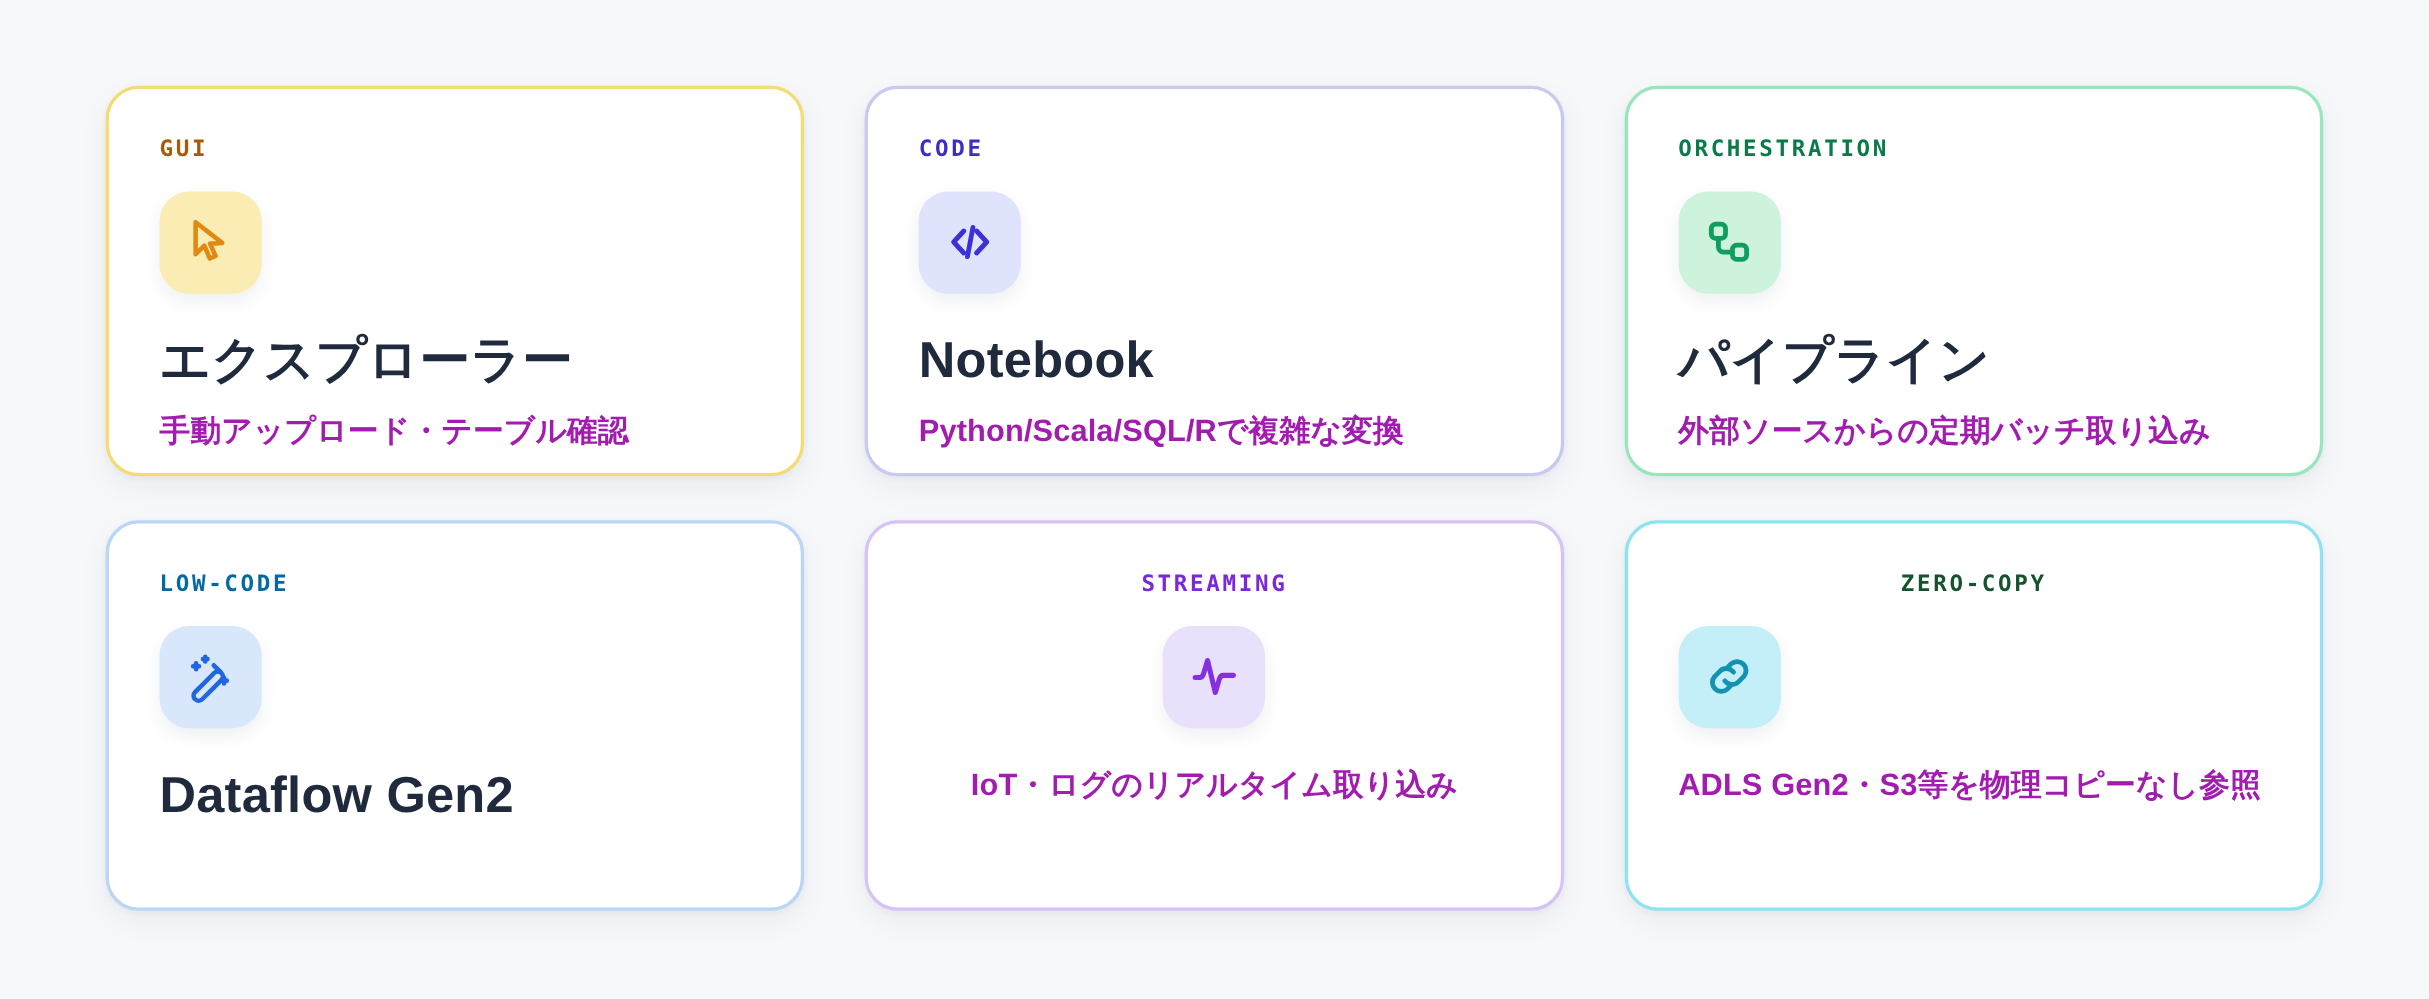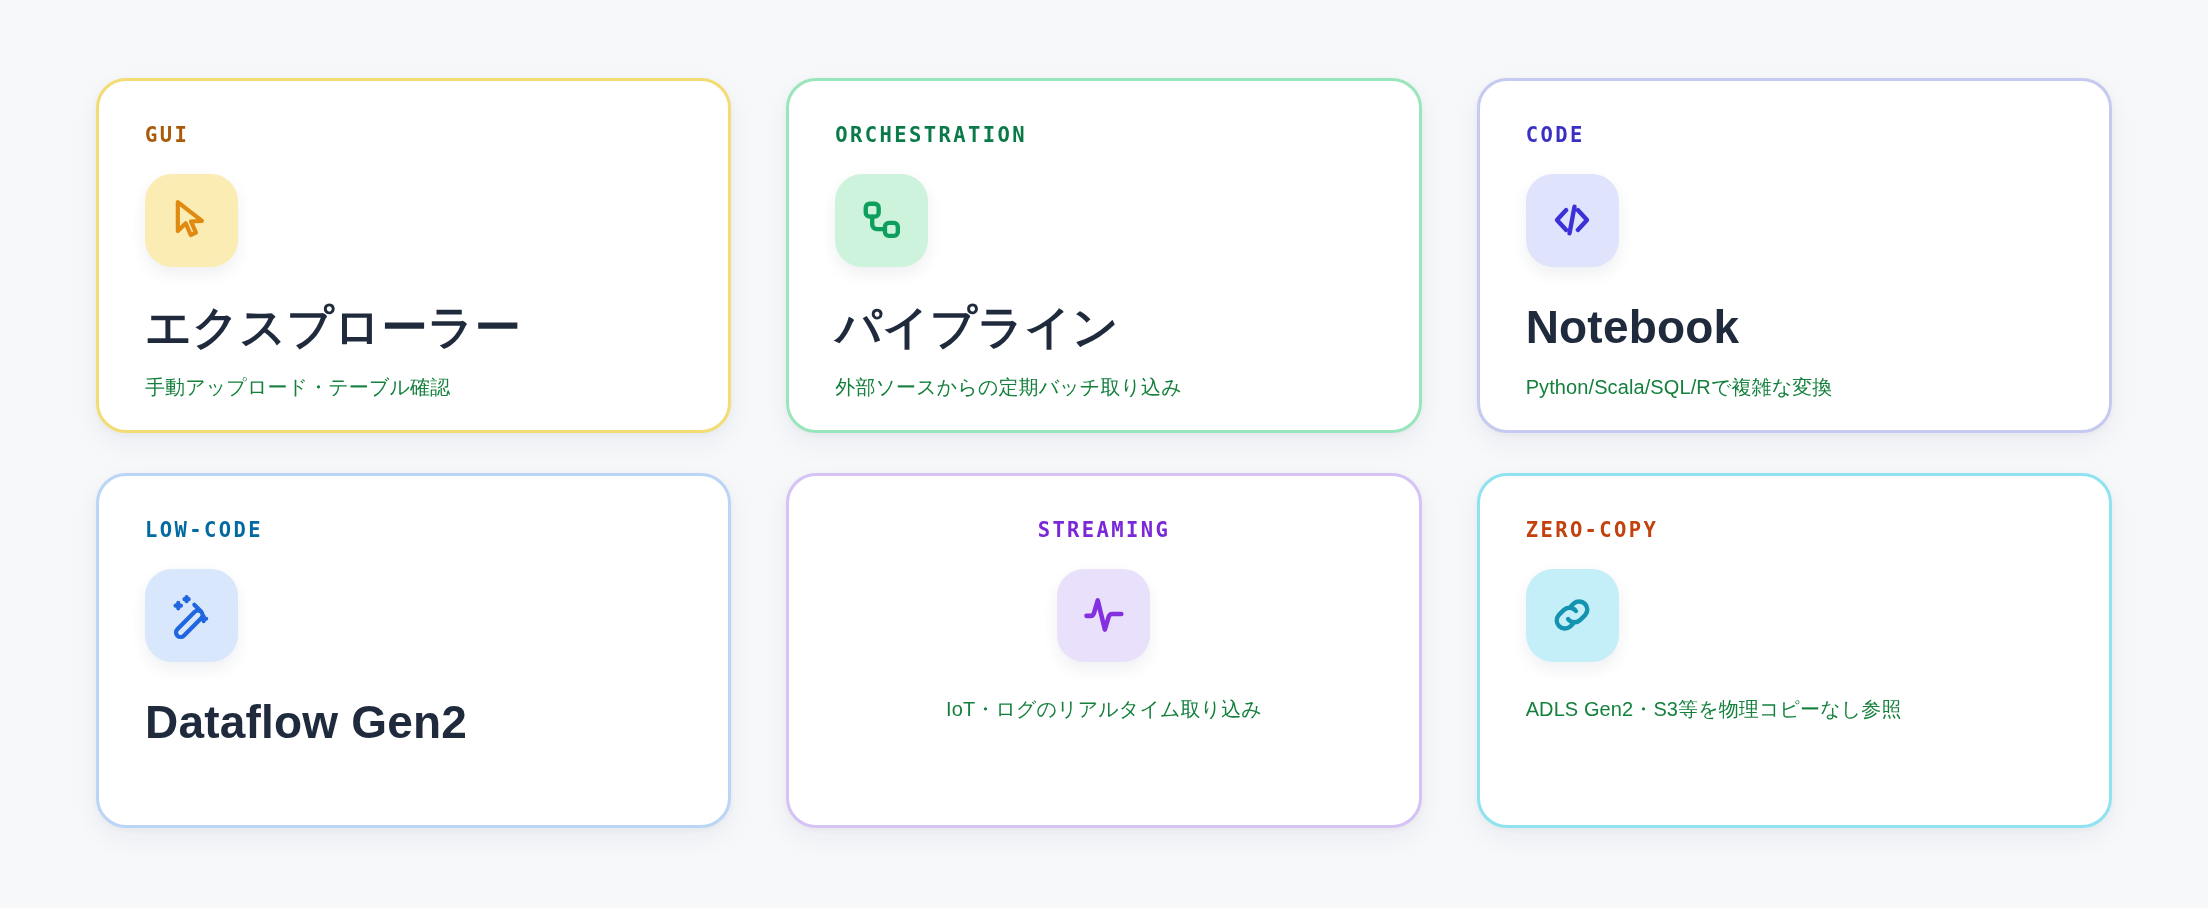--- a/index.html
+++ b/index.html
@@ -72,23 +72,23 @@
   .card-title {
     font-size: 46px;
     font-weight: 700;
     color: #1f2a3d;
     line-height: 1.15;
     letter-spacing: 0.2px;
     margin-bottom: 21px;
   }
 
   .card-desc {
-    font-size: 20px;
-    font-weight: 400;
-    color: #15803d;
+    font-size: 28px;
+    font-weight: 700;
+    color: #a21caf;
     line-height: 1.3;
     letter-spacing: 0.1px;
   }
 
   
   .card.gui          { border-color: #f3dc74; }
   .card.gui .kicker  { color: #a85a09; }
   .tile.gui          { background: #fbecb4; }
 
   .card.code          { border-color: #c6c9f0; }
@@ -101,64 +101,64 @@
 
   .card.lowcode          { border-color: #bad5f6; }
   .card.lowcode .kicker  { color: #0369a1; }
   .tile.lowcode          { background: #d8e7fb; }
 
   .card.streaming          { border-color: #d5c3f5; align-items: center; }
   .card.streaming .kicker  { color: #7b28d9; }
   .tile.streaming          { background: #e9e0fb; }
 
   .card.zerocopy          { border-color: #8fe3f0; }
-  .card.zerocopy .kicker  { color: #c2410c; }
+  .card.zerocopy .kicker  { color: #14532d; text-align: center; }
   .tile.zerocopy          { background: #c4eff8; }
 </style>
 </head>
 <body>
 
 <div class="board">
   <div class="grid">
 
     <div class="card gui">
       <div class="kicker">GUI</div>
       <div class="icon-tile tile gui">
         <svg width="50" height="50" viewBox="0 0 24 24" fill="none" stroke="#e08a12" stroke-width="2" stroke-linecap="round" stroke-linejoin="round">
           <path d="M5.2 3.4 L5.2 17.3 L9.0 13.6 L11.4 19.2 L13.9 18.1 L11.5 12.7 L16.8 12.4 Z"></path>
         </svg>
       </div>
       <div class="card-title">エクスプローラー</div>
       <div class="card-desc">手動アップロード・テーブル確認</div>
     </div>
 
+    <div class="card code">
+      <div class="kicker">CODE</div>
+      <div class="icon-tile tile code">
+        <svg width="50" height="50" viewBox="0 0 24 24" fill="none" stroke="#3b31d6" stroke-width="2.1" stroke-linecap="round" stroke-linejoin="round">
+          <polyline points="9.2,7.2 4.8,12 9.2,16.8"></polyline>
+          <polyline points="14.8,7.2 19.2,12 14.8,16.8"></polyline>
+          <line x1="13.2" y1="5.6" x2="10.8" y2="18.4"></line>
+        </svg>
+      </div>
+      <div class="card-title">Notebook</div>
+      <div class="card-desc">Python/Scala/SQL/Rで複雑な変換</div>
+    </div>
+
     <div class="card orch">
       <div class="kicker">ORCHESTRATION</div>
       <div class="icon-tile tile orch">
         <svg width="50" height="50" viewBox="0 0 24 24" fill="none" stroke="#0e9f5e" stroke-width="2.1" stroke-linecap="round" stroke-linejoin="round">
           <rect x="4.2" y="4.2" width="6.2" height="6.2" rx="1.9"></rect>
           <rect x="13.4" y="13.4" width="6.2" height="6.2" rx="1.9"></rect>
           <path d="M7.3 10.4 L7.3 14.2 A2.2 2.2 0 0 0 9.5 16.4 L13.4 16.4"></path>
         </svg>
       </div>
       <div class="card-title">パイプライン</div>
       <div class="card-desc">外部ソースからの定期バッチ取り込み</div>
-    </div>
-
-    <div class="card code">
-      <div class="kicker">CODE</div>
-      <div class="icon-tile tile code">
-        <svg width="50" height="50" viewBox="0 0 24 24" fill="none" stroke="#3b31d6" stroke-width="2.1" stroke-linecap="round" stroke-linejoin="round">
-          <polyline points="9.2,7.2 4.8,12 9.2,16.8"></polyline>
-          <polyline points="14.8,7.2 19.2,12 14.8,16.8"></polyline>
-          <line x1="13.2" y1="5.6" x2="10.8" y2="18.4"></line>
-        </svg>
-      </div>
-      <div class="card-title">Notebook</div>
-      <div class="card-desc">Python/Scala/SQL/Rで複雑な変換</div>
     </div>
 
     <div class="card lowcode">
       <div class="kicker">LOW-CODE</div>
       <div class="icon-tile tile lowcode">
         <svg width="50" height="50" viewBox="0 0 24 24" fill="none" stroke="#1f66e0" stroke-width="2" stroke-linecap="round" stroke-linejoin="round">
           <rect x="2.6" y="14.0" width="16.2" height="4.4" rx="2.2" transform="rotate(-45 10.7 16.2)"></rect>
           <line x1="13.1" y1="7.1" x2="16.0" y2="10.0"></line>
           <path d="M5.4 6.2 v2.6 M4.1 7.5 h2.6"></path>
           <path d="M9.4 3.4 v2.0 M8.4 4.4 h2.0"></path>

